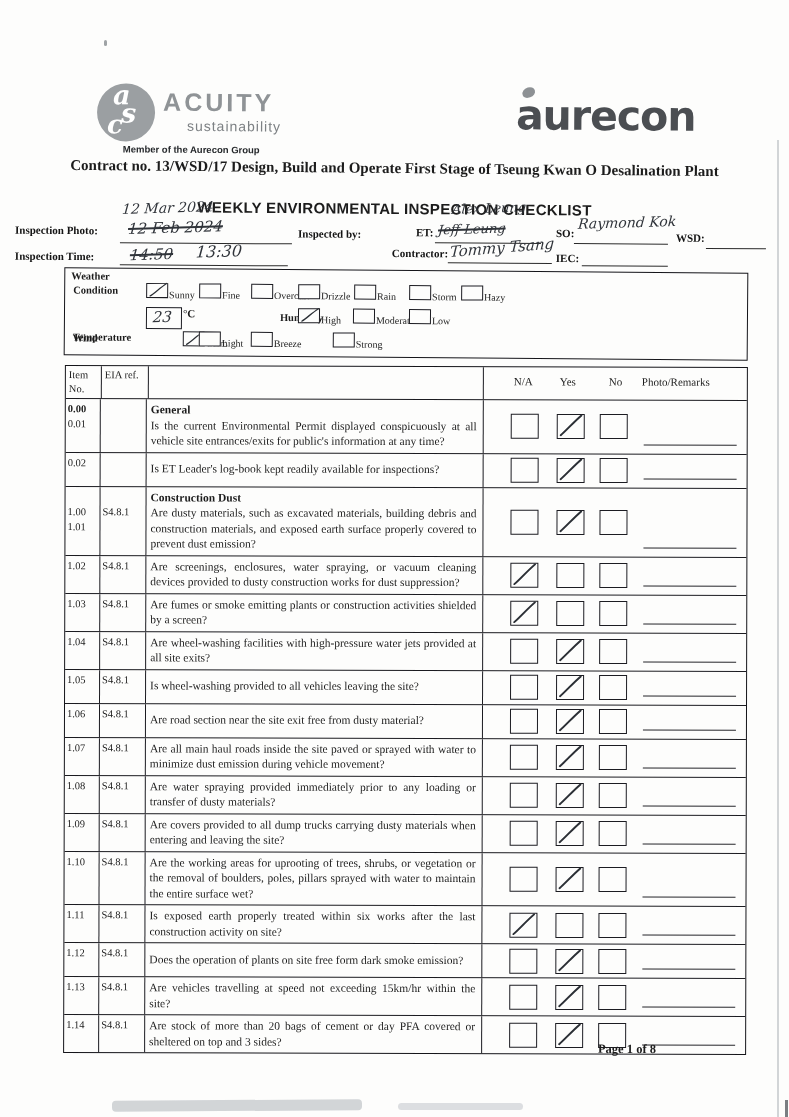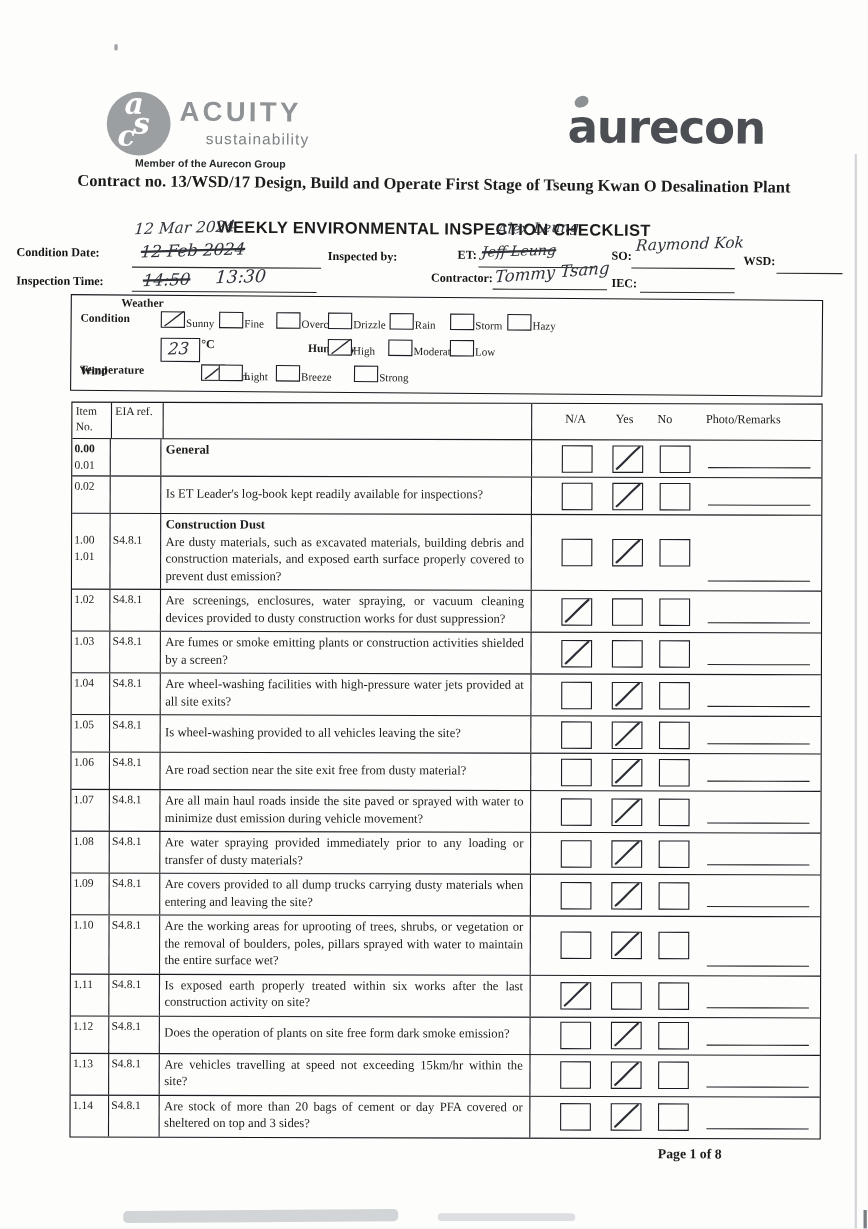--- a/index.html
+++ b/index.html
@@ -33,21 +33,21 @@
   
   .info{position:absolute;left:0;top:200px;width:789px;height:72px;transform:rotate(0.35deg);}
   .lbl{position:absolute;font-weight:bold;font-size:11px;color:#141414;white-space:nowrap;}
   .hw{position:absolute;font-family:"DejaVu Serif",serif;font-style:italic;color:#30343a;
       white-space:nowrap;transform:rotate(-2deg) skewX(-6deg);}
   .strike{text-decoration:line-through;text-decoration-thickness:1.6px;}
   .uline{position:absolute;border-bottom:1.3px solid #2a2a2a;}
   
   .wbox{position:absolute;left:64px;top:270px;width:682px;height:86px;border:1.6px solid #15151a;
         transform:rotate(0.45deg);font-size:9.5px;}
-  .wtitle{position:absolute;left:6px;top:2px;font-weight:bold;font-size:10.5px;margin-left:39px;}
+  .wtitle{position:absolute;left:6px;top:2px;font-weight:bold;font-size:10.5px;}
   .wlbl{position:absolute;left:8px;font-weight:bold;font-size:10.5px;}
   .wopt{position:absolute;display:flex;align-items:flex-end;}
   .wcb{width:20px;height:13px;border:1.5px solid #1c1c22;position:relative;background:#fdfdfc;flex:none;}
   .wcb svg{position:absolute;left:-1px;top:-3px;width:24px;height:18px;}
   .wopt .wtxt{margin-left:1px;font-size:10px;transform:translateY(2px);}
   .tempbox{position:absolute;width:34px;height:20px;border:1.5px solid #1c1c22;}
   .tempunit{position:absolute;font-weight:bold;font-size:11px;}
   
   .tbl{position:absolute;left:64px;top:366px;width:681px;border:1.9px solid #15151a;
        transform:rotate(0.15deg);background:#fdfdfc;}
@@ -101,21 +101,21 @@
   <div class="aurecon">
     <div class="drop"></div>
     <div class="word">aurecon</div>
   </div>
 
   <div class="contract-line">Contract no.  13/WSD/17 Design, Build and Operate First Stage of Tseung Kwan O Desalination Plant</div>
   <div class="form-title">WEEKLY ENVIRONMENTAL INSPECTION CHECKLIST</div>
 
   <div class="info">
     <span class="hw" style="left:122px;top:1px;font-size:14px;">12 Mar 2024</span>
-    <span class="lbl" style="left:15px;top:26px;">Condition Date:</span>
+    <span class="lbl" style="left:15px;top:26px;">Inspection Photo:</span>
     <span class="hw strike" style="left:128px;top:20px;font-size:15px;">12 Feb 2024</span>
     <span class="uline" style="left:120px;top:28px;width:172px;height:16px;"></span>
 
     <span class="lbl" style="left:15px;top:52px;">Inspection Time:</span>
     <span class="hw strike" style="left:130px;top:47px;font-size:15px;">14:50</span>
     <span class="hw" style="left:196px;top:43px;font-size:16px;">13:30</span>
     <span class="uline" style="left:120px;top:50px;width:168px;height:16px;"></span>
 
     <span class="lbl" style="left:298px;top:28px;">Inspected by:</span>
     <span class="lbl" style="left:416px;top:26px;">ET:</span>
@@ -208,49 +208,50 @@
         <span class="wtxt">Calm</span>
       </span>
       <span class="wopt" style="left: 134px; top: 62px;">
         <span class="wcb"></span>
         <span class="wtxt">Light</span>
       </span>
       <span class="wopt" style="left: 186px; top: 62px;">
         <span class="wcb"></span>
         <span class="wtxt">Breeze</span>
       </span>
-      <span class="wopt" style="left: 233px; top: 62px; padding-left: 24px;">
+      <span class="wopt" style="left: 244px; top: 62px; padding-left: 24px;">
         <span class="wcb"></span>
         <span class="wtxt">Strong</span>
       </span>
     </div>
 
   <div class="tbl" id="tbl">
     <div class="trow" style="min-height:32px;">
       <div class="c-item hdr-item">
         <div>Item</div>
         <div>No.</div>
       </div>
       <div class="c-ref hdr-item">EIA ref.</div>
       <div class="c-q"></div>
       <div class="c-ans ans-head">
         <span class="ah" style="left:30px;">N/A</span>
         <span class="ah" style="left:76px;">Yes</span>
-        <span class="ah" style="left:114px;">No</span>
+        <span class="ah" style="left:125px;">No</span>
         <span class="ah" style="left:158px;">Photo/Remarks</span>
       </div>
     </div>
   <div class="trow">
         <div class="c-item">
           <div style="font-weight: bold;">0.00</div>
           <div>0.01</div>
         </div>
         <div class="c-ref"></div>
         <div class="c-q" style="justify-content: flex-start;">
           <div class="sect">General</div>
+          <div class="qtext">Is the current Environmental Permit displayed conspicuously at all vehicle site entrances/exits for public's information at any time?</div>
         </div>
         <div class="c-ans">
           <span class="cb cb1"></span>
           <span class="cb cb2">
             <svg viewBox="0 0 24 24" preserveAspectRatio="none">
               <path d="M4 20 C8 16.5,14.5 8.5,20.5 3" fill="none" stroke="#2c3036" stroke-width="1.6" stroke-linecap="round"></path>
             </svg>
           </span>
           <span class="cb cb3"></span>
           <span class="remline"></span>

